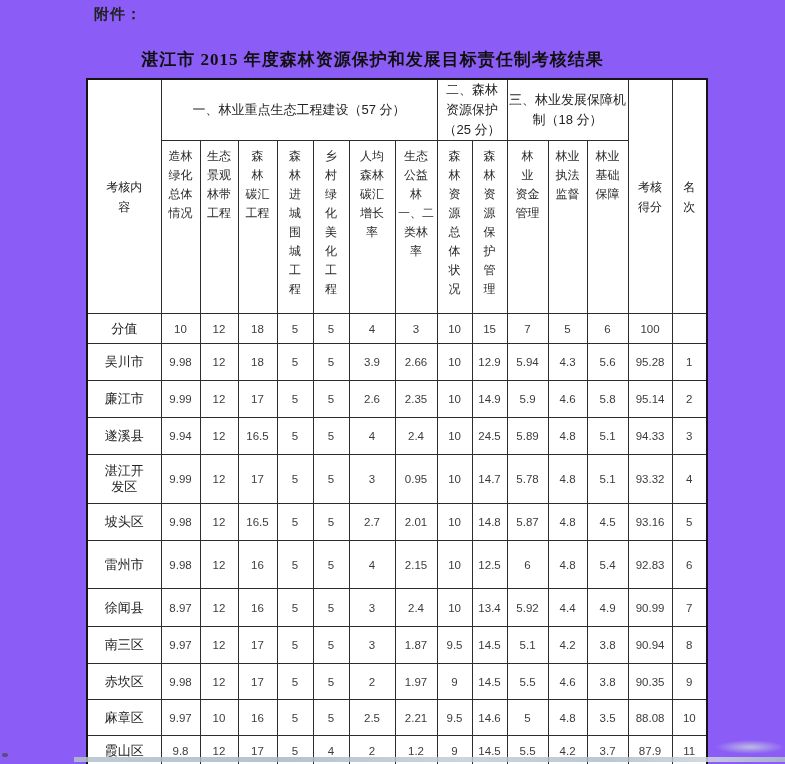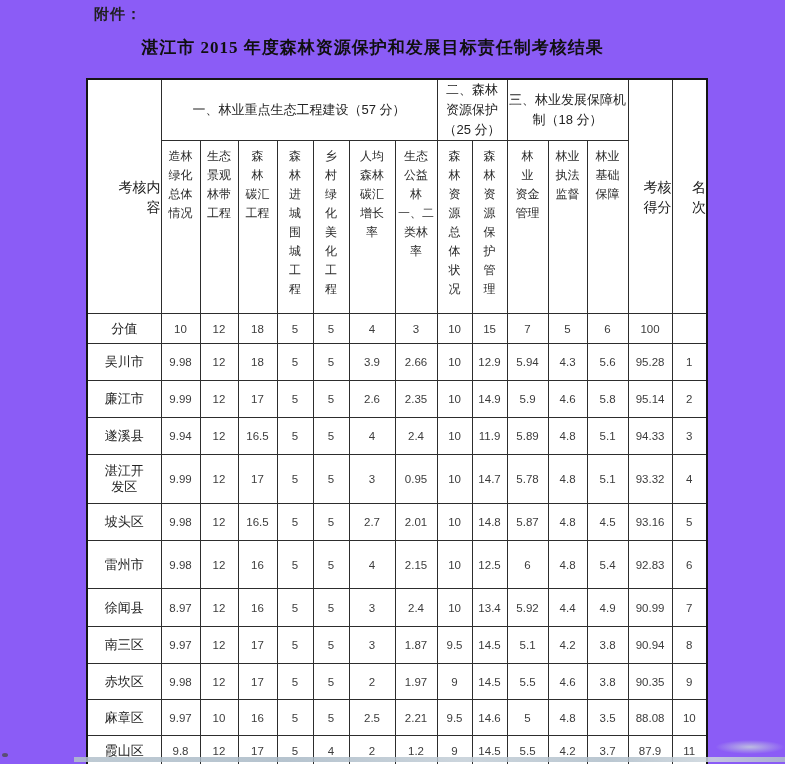--- a/index.html
+++ b/index.html
@@ -12,21 +12,21 @@
   }
   .page{position:relative;width:785px;height:764px;background:#8b5cf6;}
 
   .attachment-label{
     position:absolute;left:94px;top:5px;
     font-size:15px;font-weight:bold;color:#1f1f1f;
     letter-spacing:1px;
   }
   .doc-title{
     position:absolute;left:40px;right:80px;top:36px;
-    margin:0;text-align:center;
+    margin:12px;text-align:center;
     font-size:17px;font-weight:bold;color:#101010;
     font-family:"Liberation Serif","DejaVu Serif",serif;
     letter-spacing:1px;
   }
 
   table.assessment{
     position:absolute;left:86px;top:78px;
     width:620px;
     border-collapse:collapse;table-layout:fixed;
     border:2px solid #151515;
@@ -47,21 +47,21 @@
     color:#333;
   }
   thead tr.group-row{height:57px;}
   thead tr.sub-row{height:173px;padding-left:15px;}
   th.group-header{font-size:13px;line-height:20px;color:#222;}
   th.sub-header{
     vertical-align:top;padding-top:6px;
     font-size:12px;line-height:19px;color:#2b2b2b;
   }
   th.corner-header,th.score-header,th.rank-header{
-    font-size:14px;line-height:20px;color:#222;text-align:right;
+    font-size:12px;line-height:20px;color:#222;
   }
   tbody th.row-label{font-size:13px;line-height:16px;color:#222;}
   tbody td.value-cell{font-size:11.5px;color:#3c3c3c;}
 
   tbody tr{height:37px;}
   tbody tr:nth-child(1){height:30px;}
   tbody tr:nth-child(5){height:49px;}
   tbody tr:nth-child(7){height:48px;border-radius:12px;}
   tbody tr:nth-child(8){height:38px;}
   tbody tr:nth-child(10){height:36px;}
@@ -249,21 +249,21 @@
         <tr>
           <th class="row-label">遂溪县</th>
           <td class="value-cell">9.94</td>
           <td class="value-cell">12</td>
           <td class="value-cell">16.5</td>
           <td class="value-cell">5</td>
           <td class="value-cell">5</td>
           <td class="value-cell">4</td>
           <td class="value-cell">2.4</td>
           <td class="value-cell">10</td>
-          <td class="value-cell">11.9</td>
+          <td class="value-cell">24.5</td>
           <td class="value-cell">5.89</td>
           <td class="value-cell">4.8</td>
           <td class="value-cell">5.1</td>
           <td class="value-cell">94.33</td>
           <td class="value-cell">3</td>
         </tr>
         <tr>
           <th class="row-label">湛江开
 发区</th>
           <td class="value-cell">9.99</td>

